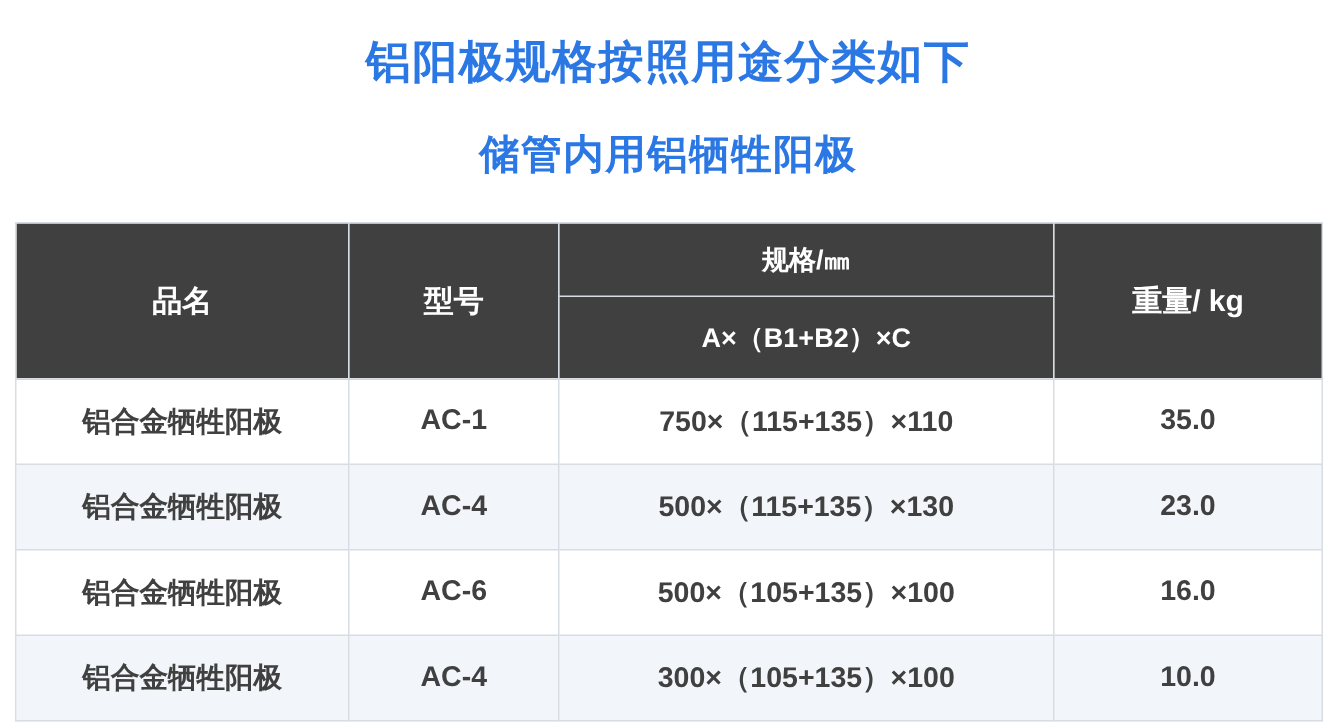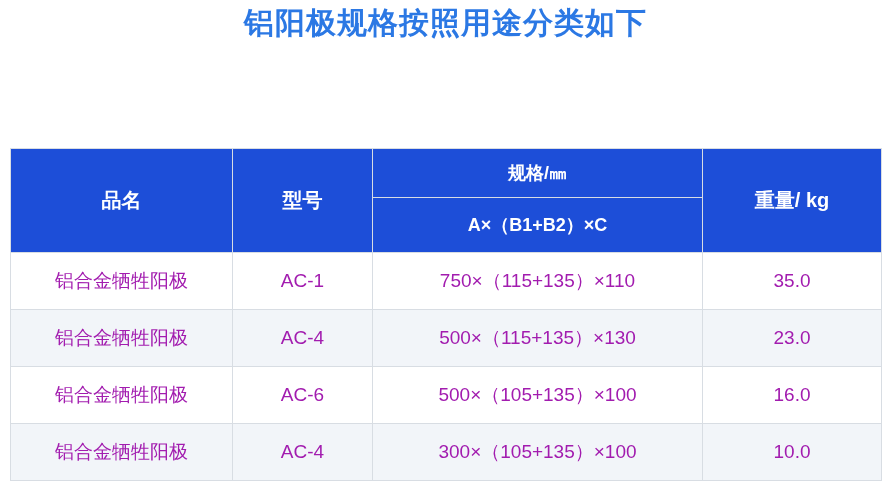--- a/index.html
+++ b/index.html
@@ -19,21 +19,21 @@
     height: 484px;
     position: relative;
     box-sizing: border-box;
   }
   .title-main {
     text-align: center;
     font-size: 30px;
     font-weight: bold;
     color: #2b78e4;
     letter-spacing: 1px;
-    padding-top: 3px;
+    padding-top: 22px;
     line-height: 40px;
   }
   .title-sub {
     text-align: center;
     font-size: 27px;
     font-weight: bold;
     color: #2b78e4;
     letter-spacing: 1px;
     padding-top: 22px;
     line-height: 38px;
@@ -48,58 +48,60 @@
     width: 871px;
     border-collapse: collapse;
     table-layout: fixed;
   }
   table.spec th, table.spec td {
     border: 1px solid #d8dde3;
     text-align: center;
     vertical-align: middle;
   }
   thead th {
-    background: #1d4ed8;
+    background: #404040;
     color: #ffffff;
     font-size: 19px;
     font-weight: bold;
     border-color: #35a0f4;
   }
   thead th.spec-top {
     height: 46px;
     font-size: 18px;
   }
   thead th.spec-bottom {
     height: 52px;
     font-size: 18px;
   }
   thead th.tall {
     height: 98px;
     font-size: 20px;
   }
   tbody td {
     height: 54px;
     font-size: 19px;
-    color: #a21caf;
+    color: #404040;
     background: #ffffff;
+    font-weight: bold;
   }
   tbody tr.alt td {
     background: #f2f5f9;
   }
   .col-1 { width: 222px; }
   .col-2 { width: 140px; }
   .col-3 { width: 330px; }
   .col-4 { width: 179px; }
 </style>
 </head>
 <body>
 
 <div class="page">
 
   <div class="title-main">铝阳极规格按照用途分类如下</div>
+  <div class="title-sub">储管内用铝牺牲阳极</div>
 
   <div class="table-wrap">
     <table class="spec">
       <colgroup>
         <col class="col-1">
         <col class="col-2">
         <col class="col-3">
         <col class="col-4">
       </colgroup>
       <thead>

